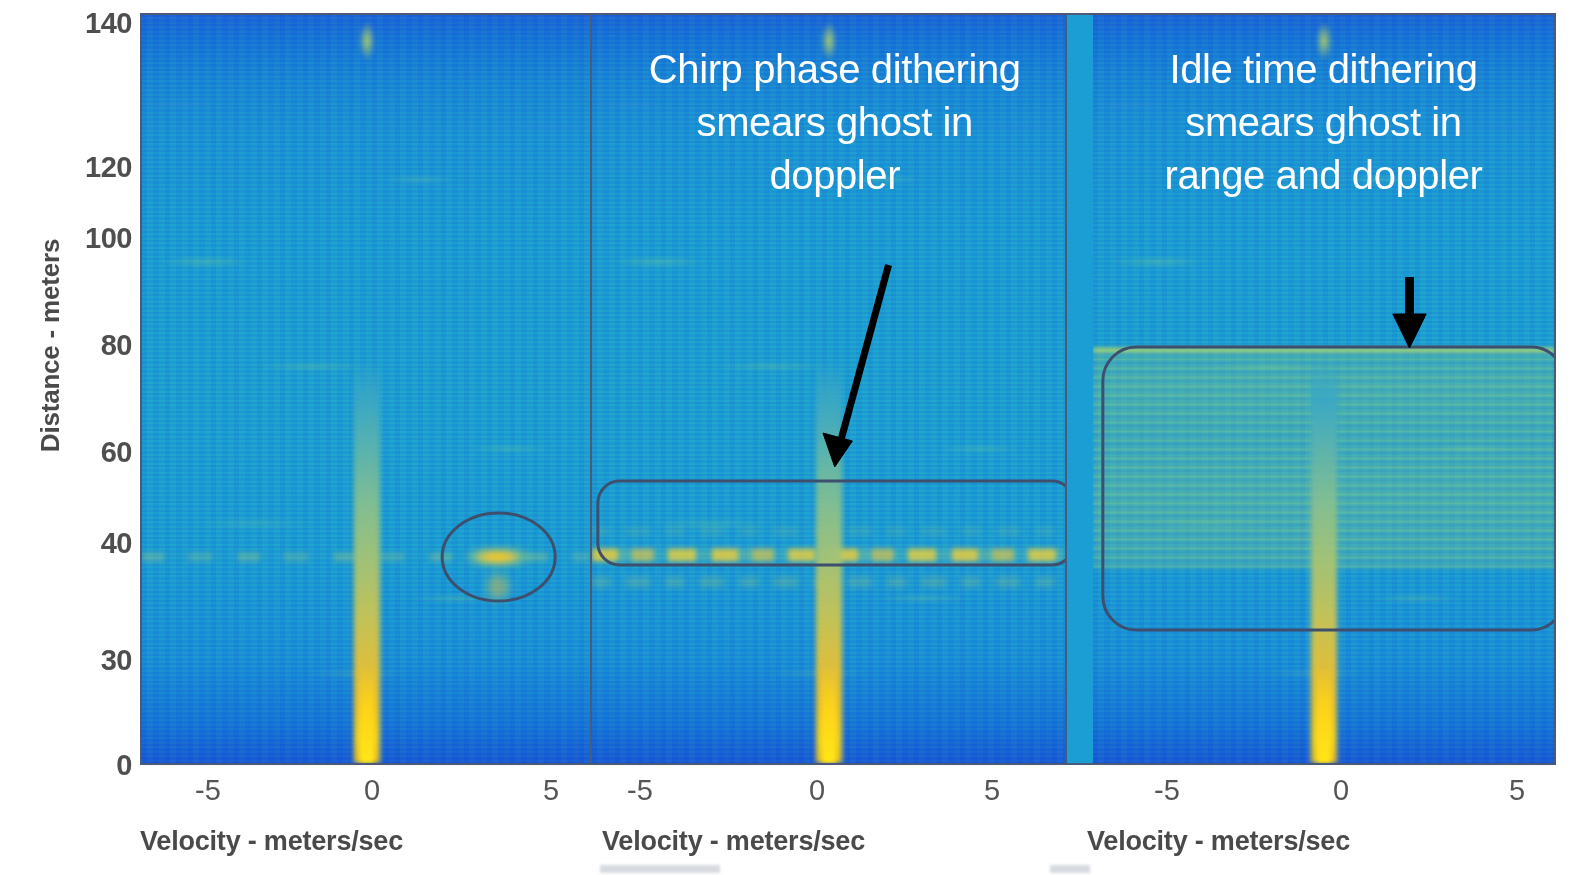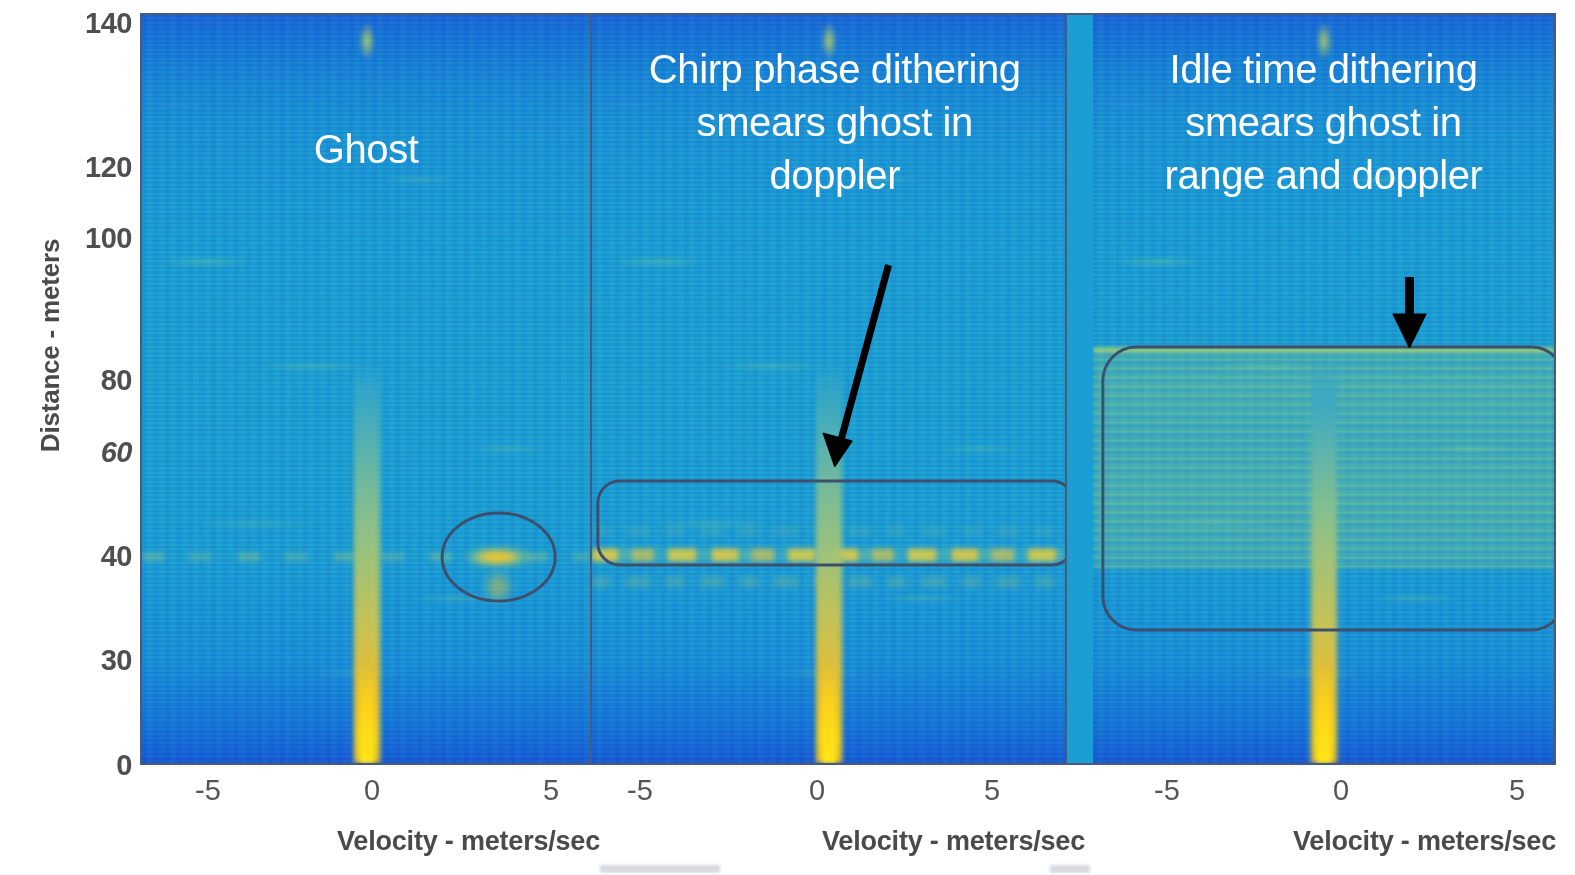--- a/index.html
+++ b/index.html
@@ -277,21 +277,21 @@
     font-size: 29px;
     font-weight: 400;
     color: #555555;
     transform: translateX(-50%);
   }
   .x-axis-title {
     position: absolute;
     top: 56px;
     left: 0;
     width: 100%;
-    text-align: right;
+    text-align: left;
     font-size: 27px;
     font-weight: 600;
     color: #4a4a4a;
     letter-spacing: -0.2px;
   }
   
   .bottom-artifact {
     position: absolute;
     bottom: 2px;
     height: 8px;
@@ -302,23 +302,23 @@
 </head>
 <body>
 
 <div id="figure">
 
   <div class="y-axis-title">Distance - meters</div>
   <div id="y-ticks">
     <div class="y-tick-label" style="top:23px;">140</div>
     <div class="y-tick-label" style="top:131px;margin-top:36px;">120</div>
     <div class="y-tick-label" style="top:238px;text-align:right;">100</div>
-    <div class="y-tick-label" style="top:345px;margin-top:35px;">80</div>
-    <div class="y-tick-label" style="top:452px;font-style:italic;">60</div>
-    <div class="y-tick-label" style="top:556px;">40</div>
+    <div class="y-tick-label" style="top:345px;">80</div>
+    <div class="y-tick-label" style="top:452px;">60</div>
+    <div class="y-tick-label" style="top:543px;">40</div>
     <div class="y-tick-label" style="top:660px;">30</div>
     <div class="y-tick-label" style="top:765px;">0</div>
   </div>
 
   <div id="plot-grid">
 
     <div class="panel" id="panel-1">
       <div class="hm hm-base"></div>
       <div class="hm hm-noise"></div>
       <div class="hm hm-blobs"></div>
@@ -334,21 +334,20 @@
       <div class="ghost-blob ghost-blob-a" style="left:79.5%; top:76.5%; width:30px; height:34px; opacity:0.45;"></div>
 
       <div class="zero-doppler" style="left:50.2%;"></div>
       <div class="zero-doppler-core" style="left:50.2%;"></div>
       <div class="zero-doppler-top" style="left:50.2%;"></div>
 
       <svg class="overlay-svg" viewBox="0 0 460 748" preserveAspectRatio="none">
         <ellipse cx="366" cy="542" rx="58" ry="44" fill="none" stroke="#3e4f6e" stroke-width="3" vector-effect="non-scaling-stroke"></ellipse>
       </svg>
 
-      <div class="annotation" id="annotation-1">Ghost</div>
     </div>
 
     <div class="panel" id="panel-2">
       <div class="hm hm-base"></div>
       <div class="hm hm-noise"></div>
       <div class="hm hm-blobs"></div>
 
       <div class="smear-band" style="top:72.2%; height:13px;"></div>
       <div class="smear-band-2" style="top:75.8%; height:10px; opacity:0.7;"></div>
       <div class="smear-band-2" style="top:69.0%; height:8px; opacity:0.45;"></div>

